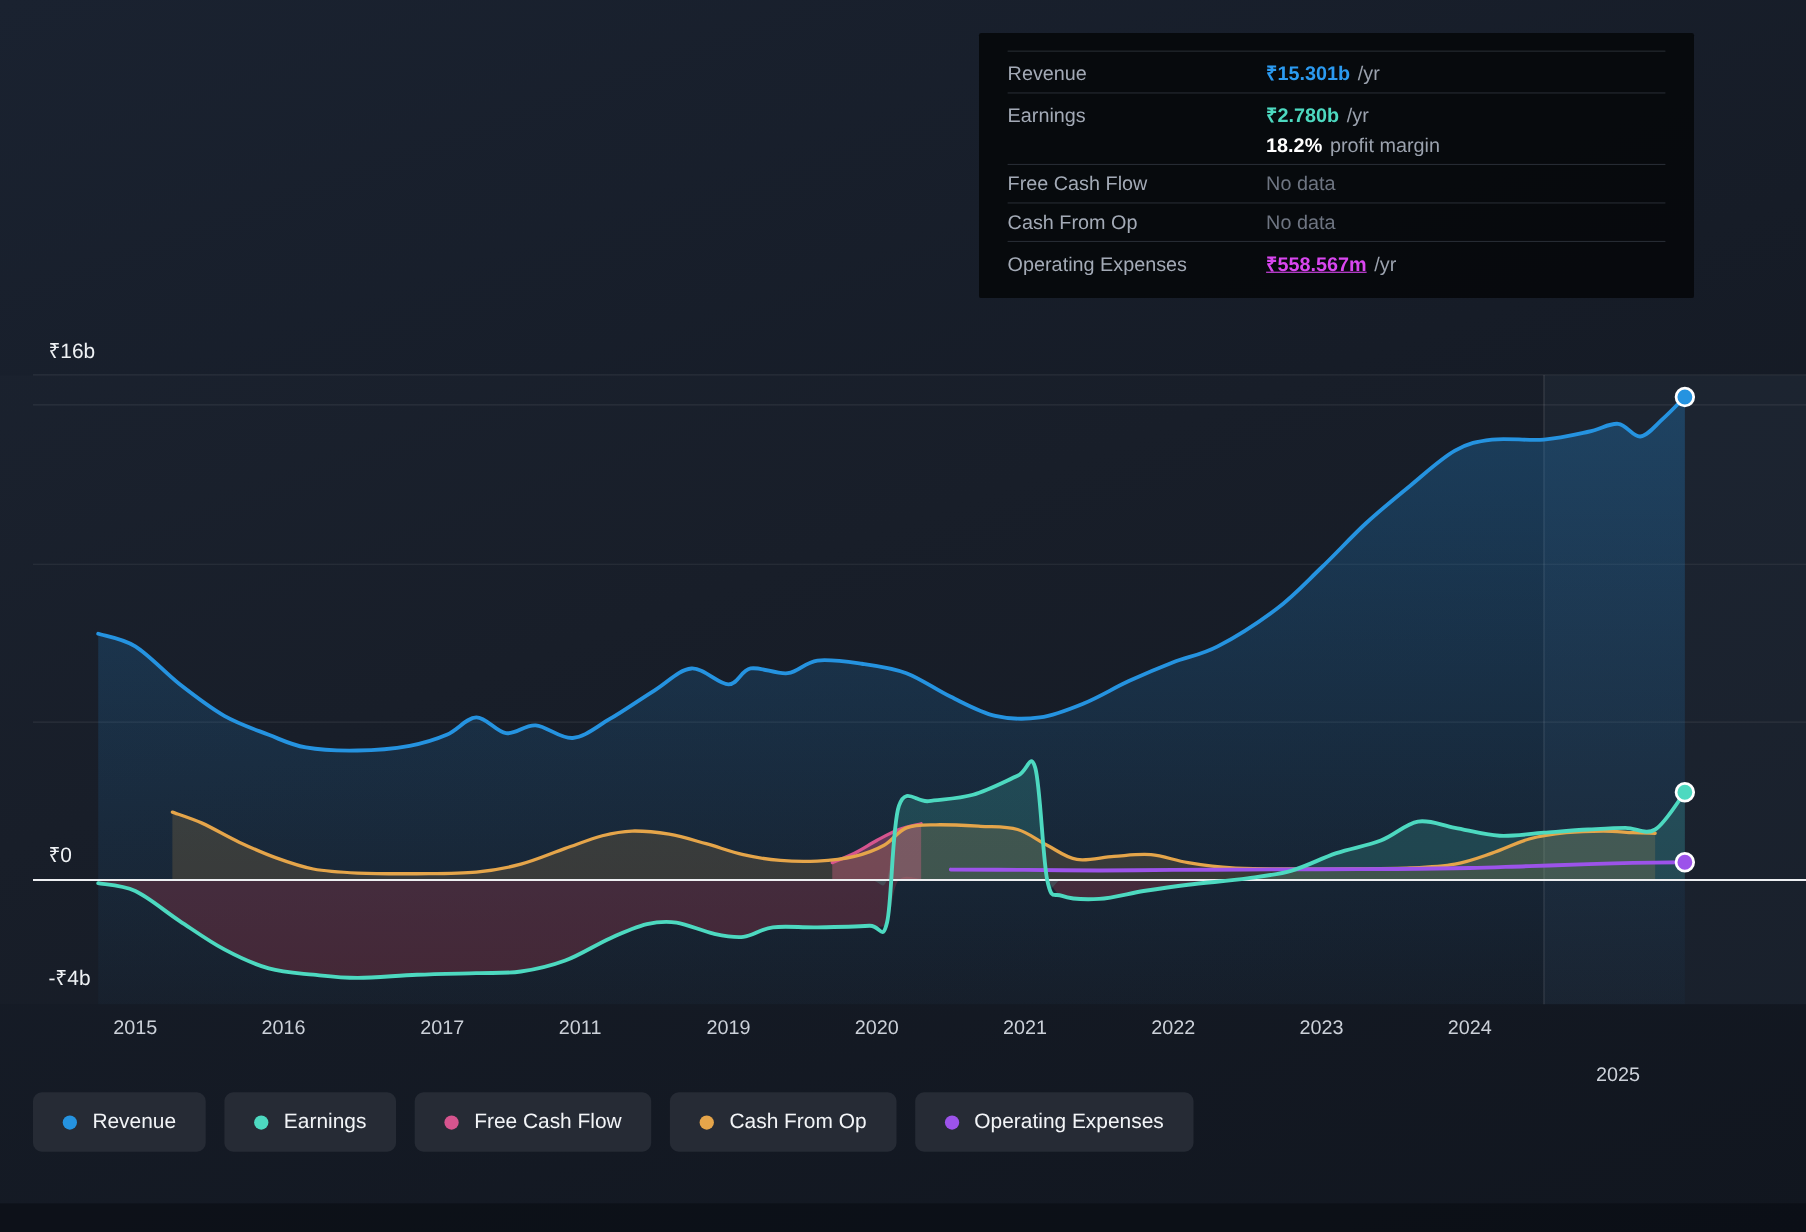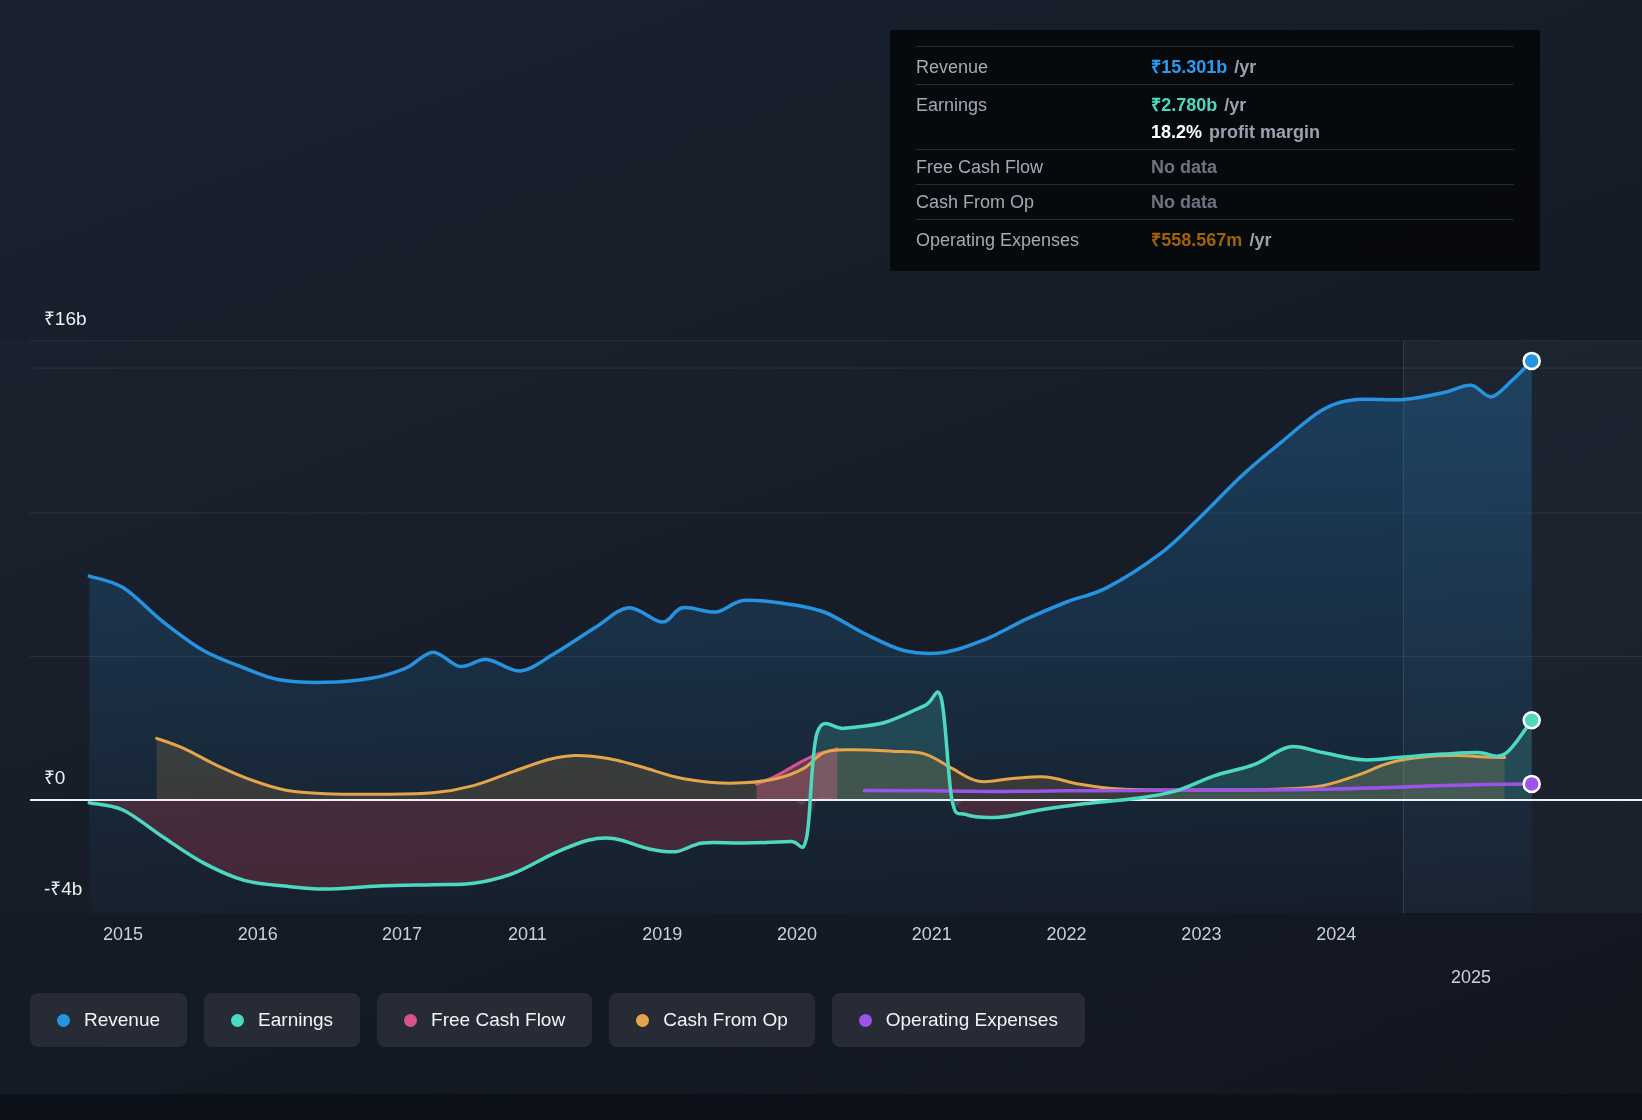--- a/index.html
+++ b/index.html
@@ -17,22 +17,22 @@
   
   .tooltip{
     position:absolute;left:890px;top:30px;width:650px;box-sizing:border-box;
     background:rgba(7,9,12,0.97);border-radius:2px;padding:16px 26px 14px 26px;
   }
   .tt-title{font-size:21px;font-weight:700;color:#fff;padding-bottom:10px;}
   .tt-row{display:flex;align-items:baseline;border-top:1px solid #262b33;padding:7px 0 6px 0;}
   .tt-row.no-border{border-top:none;padding-top:0;}
   .tt-label{flex:0 0 235px;font-size:18px;color:#a3aab6;}
   .tt-value{font-size:18px;font-weight:700;}
-  .tt-value.plain{font-weight:700;}
-  .tt-suffix{font-size:18px;color:#9aa1ad;margin-left:7px;font-weight:700;}
+  .tt-value.plain{font-weight:400;}
+  .tt-suffix{font-size:18px;color:#9aa1ad;margin-left:7px;font-weight:400;}
   
   .legend{position:absolute;left:30px;top:993px;display:flex;gap:17px;}
   .pill{
     display:inline-flex;align-items:center;gap:14px;height:54px;padding:0 27px;
     background:#262b35;border-radius:8px;font-size:19px;color:#f2f4f7;cursor:pointer;
   }
   .dot{width:13px;height:13px;border-radius:50%;flex:0 0 auto;}
   .footer-strip{position:absolute;left:0;bottom:0;width:100%;height:26px;background:rgba(8,11,16,0.55);}
 </style>
 </head>
@@ -111,21 +111,21 @@
     <span class="tt-value plain" style="color: rgb(110, 117, 130);">No data</span>
   </div>
 
   <div class="tt-row">
     <span class="tt-label">Cash From Op</span>
     <span class="tt-value plain" style="color: rgb(110, 117, 130);">No data</span>
   </div>
 
   <div class="tt-row">
     <span class="tt-label">Operating Expenses</span>
-    <span class="tt-value" style="color: #a16207;">₹558.567m</span>
+    <span class="tt-value" style="color: #d946ef; text-decoration: underline;">₹558.567m</span>
     <span class="tt-suffix">/yr</span>
   </div>
 </div>
 
 <div class="legend">
   <div class="pill">
     <span class="dot" style="background: rgb(37, 147, 224);"></span>
     <span>Revenue</span>
   </div>
   <div class="pill">

